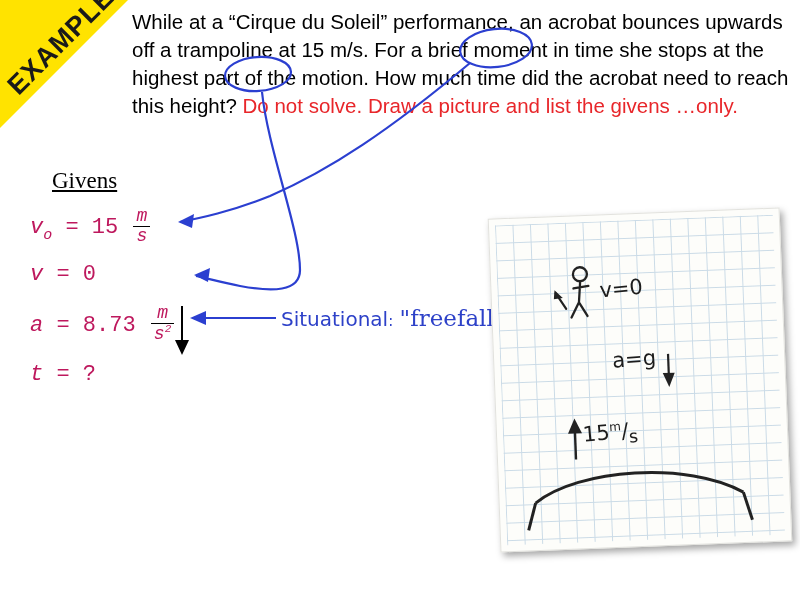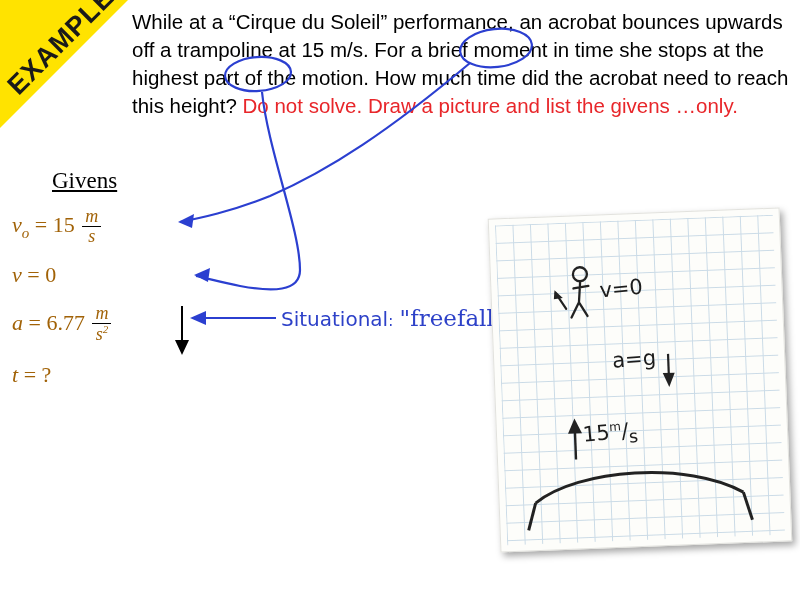--- a/index.html
+++ b/index.html
@@ -70,24 +70,24 @@
     left: 32px;
     top: 168px;
     font-family: "Liberation Serif", serif;
     font-size: 23px;
     color: #000;
     text-decoration: underline;
     margin-left: 20px;
   }
   .given-line {
     position: absolute;
-    left: 12px;
-    font-family: Liberation Serif, serif;
+    left: 30px;
+    font-family: Liberation Mono, monospace;
     font-size: 22px;
-    color: #a16207;
+    color: #be185d;
     white-space: nowrap;
   }
   .given-line i { font-style: italic; }
   .frac {
     display: inline-block;
     vertical-align: middle;
     text-align: center;
     font-style: italic;
     font-size: 18px;
     line-height: 1.05;
@@ -200,21 +200,21 @@
     </span>
   </div>
 
   <div class="given-line g2">
     <i>v</i>
     <span>= 0</span>
   </div>
 
   <div class="given-line g3">
     <i>a</i>
-    <span>= 6.77</span>
+    <span>= 8.73</span>
     <span class="frac">
       <span class="num">m</span>
       <span class="den"><span>s</span><sup>2</sup></span>
     </span>
   </div>
 
   <div class="given-line g4">
     <i>t</i>
     <span>= ?</span>
   </div>

